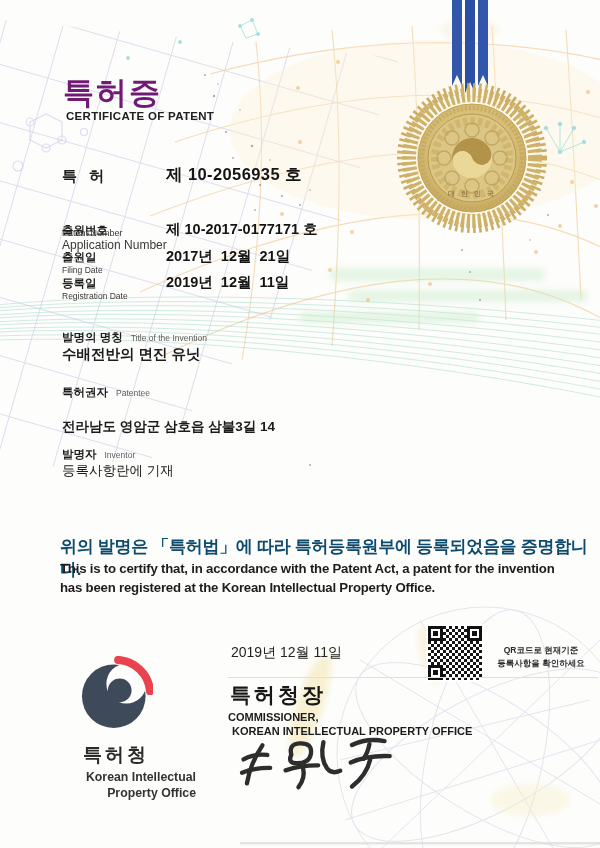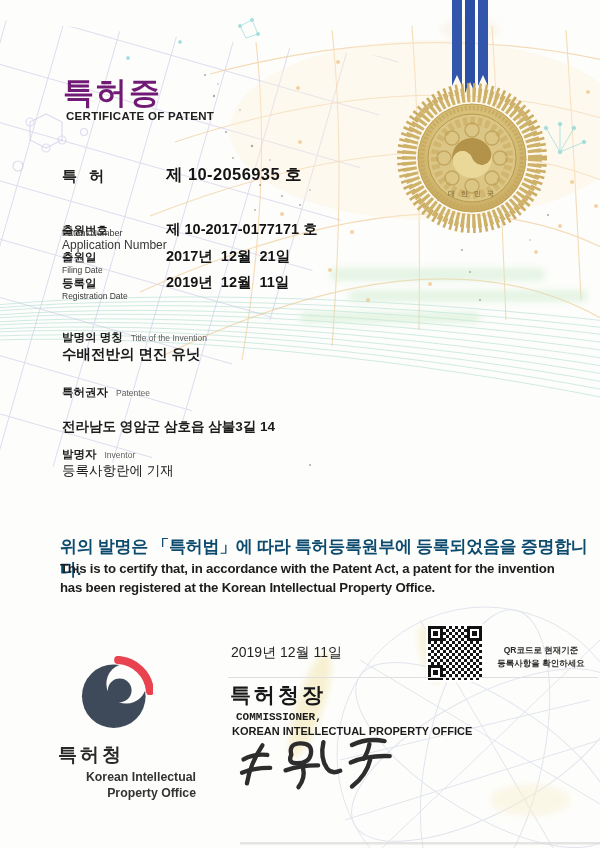--- a/index.html
+++ b/index.html
@@ -39,25 +39,25 @@
   .st-en{left:60px;top:560px;width:528px;font-size:13.2px;font-weight:700;line-height:18.5px;letter-spacing:-.2px;color:#1d1d1d;}
   .issue-date{left:231px;top:644px;font-size:14px;font-weight:400;color:#242424;}
   .qr{left:428px;top:626px;width:54px;height:54px;background:
       repeating-conic-gradient(#151515 0% 25%, #fff 0% 50%) 0 0/6px 6px;outline:2px solid #fff;}
   .finder{position:absolute;width:9px;height:9px;border:3px solid #111;background:#fff;}
   .finder i{position:absolute;left:2px;top:2px;width:5px;height:5px;background:#111;}
   .f-tl{left:0;top:0;} .f-tr{right:0;top:0;} .f-bl{left:0;bottom:0;}
   .qr-cap{left:486px;top:644px;width:110px;text-align:center;font-size:8.5px;font-weight:700;line-height:13px;color:#2c2c2c;}
   .divider{left:228px;top:677px;width:370px;height:1px;background:#dfdfdf;}
   .comm-ko{left:230px;top:681px;font-size:21px;font-weight:800;letter-spacing:3px;color:#171717;}
-  .comm-en1{left:236px;top:711px;font-size:11px;font-weight:700;font-family:Liberation Mono, monospace;}
+  .comm-en1{left:228px;top:711px;font-size:11px;font-weight:700;}
   .comm-en2{left:232px;top:725px;font-size:11px;font-weight:700;}
   .sig-wrap{left:232px;top:736px;width:170px;height:60px;}
   .logo-wrap{left:79px;top:656px;width:74px;height:76px;}
-  .logo-ko{left:58px;top:742px;width:116px;text-align:left;font-size:19px;font-weight:700;letter-spacing:3px;color:#2a2a2a;}
+  .logo-ko{left:58px;top:742px;width:116px;text-align:center;font-size:19px;font-weight:700;letter-spacing:3px;color:#2a2a2a;}
   .logo-en{left:36px;top:770px;width:160px;text-align:right;font-size:12.3px;font-weight:700;line-height:15.5px;color:#333;}
 </style>
 </head>
 <body>
 
 <div id="page">
 
   <svg id="bg-art" viewBox="0 0 600 848" xmlns="http://www.w3.org/2000/svg">
     <defs>
       <clipPath id="lavClip">

